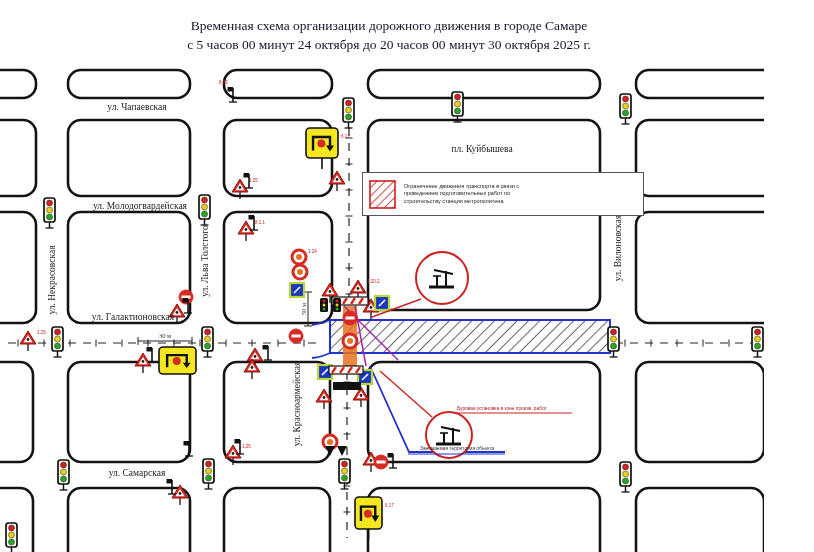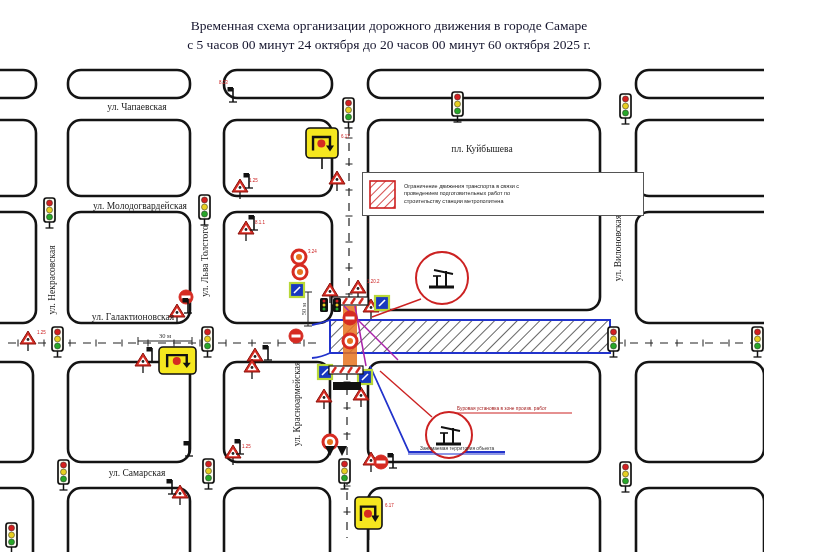--- a/index.html
+++ b/index.html
@@ -11,21 +11,21 @@
   .legend{position:absolute;left:362px;top:172px;width:282px;height:44px;border:1px solid #555;
           background:#fff;display:flex;align-items:center;gap:8px;padding:3px 6px;box-sizing:border-box;z-index:5;}
   .legend-text{font-family:"Liberation Sans",sans-serif;font-size:5.5px;line-height:7.5px;color:#222;}
 </style>
 </head>
 <body>
 
 <div class="page">
   <div class="title">
     <div>Временная схема организации дорожного движения в городе Самаре</div>
-    <div>с 5 часов 00 минут 24 октября до 20 часов 00 минут 60 октября 2025 г.</div>
+    <div>с 5 часов 00 минут 24 октября до 20 часов 00 минут 30 октября 2025 г.</div>
   </div>
 
   <svg id="map" class="map-svg" width="814" height="552" viewBox="0 0 814 552">
     <defs>
       <pattern id="hb" width="8" height="8" patternUnits="userSpaceOnUse" patternTransform="rotate(45)">
         <line x1="0" y1="0" x2="0" y2="8" stroke="#222" stroke-width="1.4"></line>
       </pattern>
       <pattern id="hr" width="6" height="6" patternUnits="userSpaceOnUse" patternTransform="rotate(45)">
         <line x1="0" y1="0" x2="0" y2="6" stroke="#cc1f1f" stroke-width="1.6"></line>
       </pattern>

